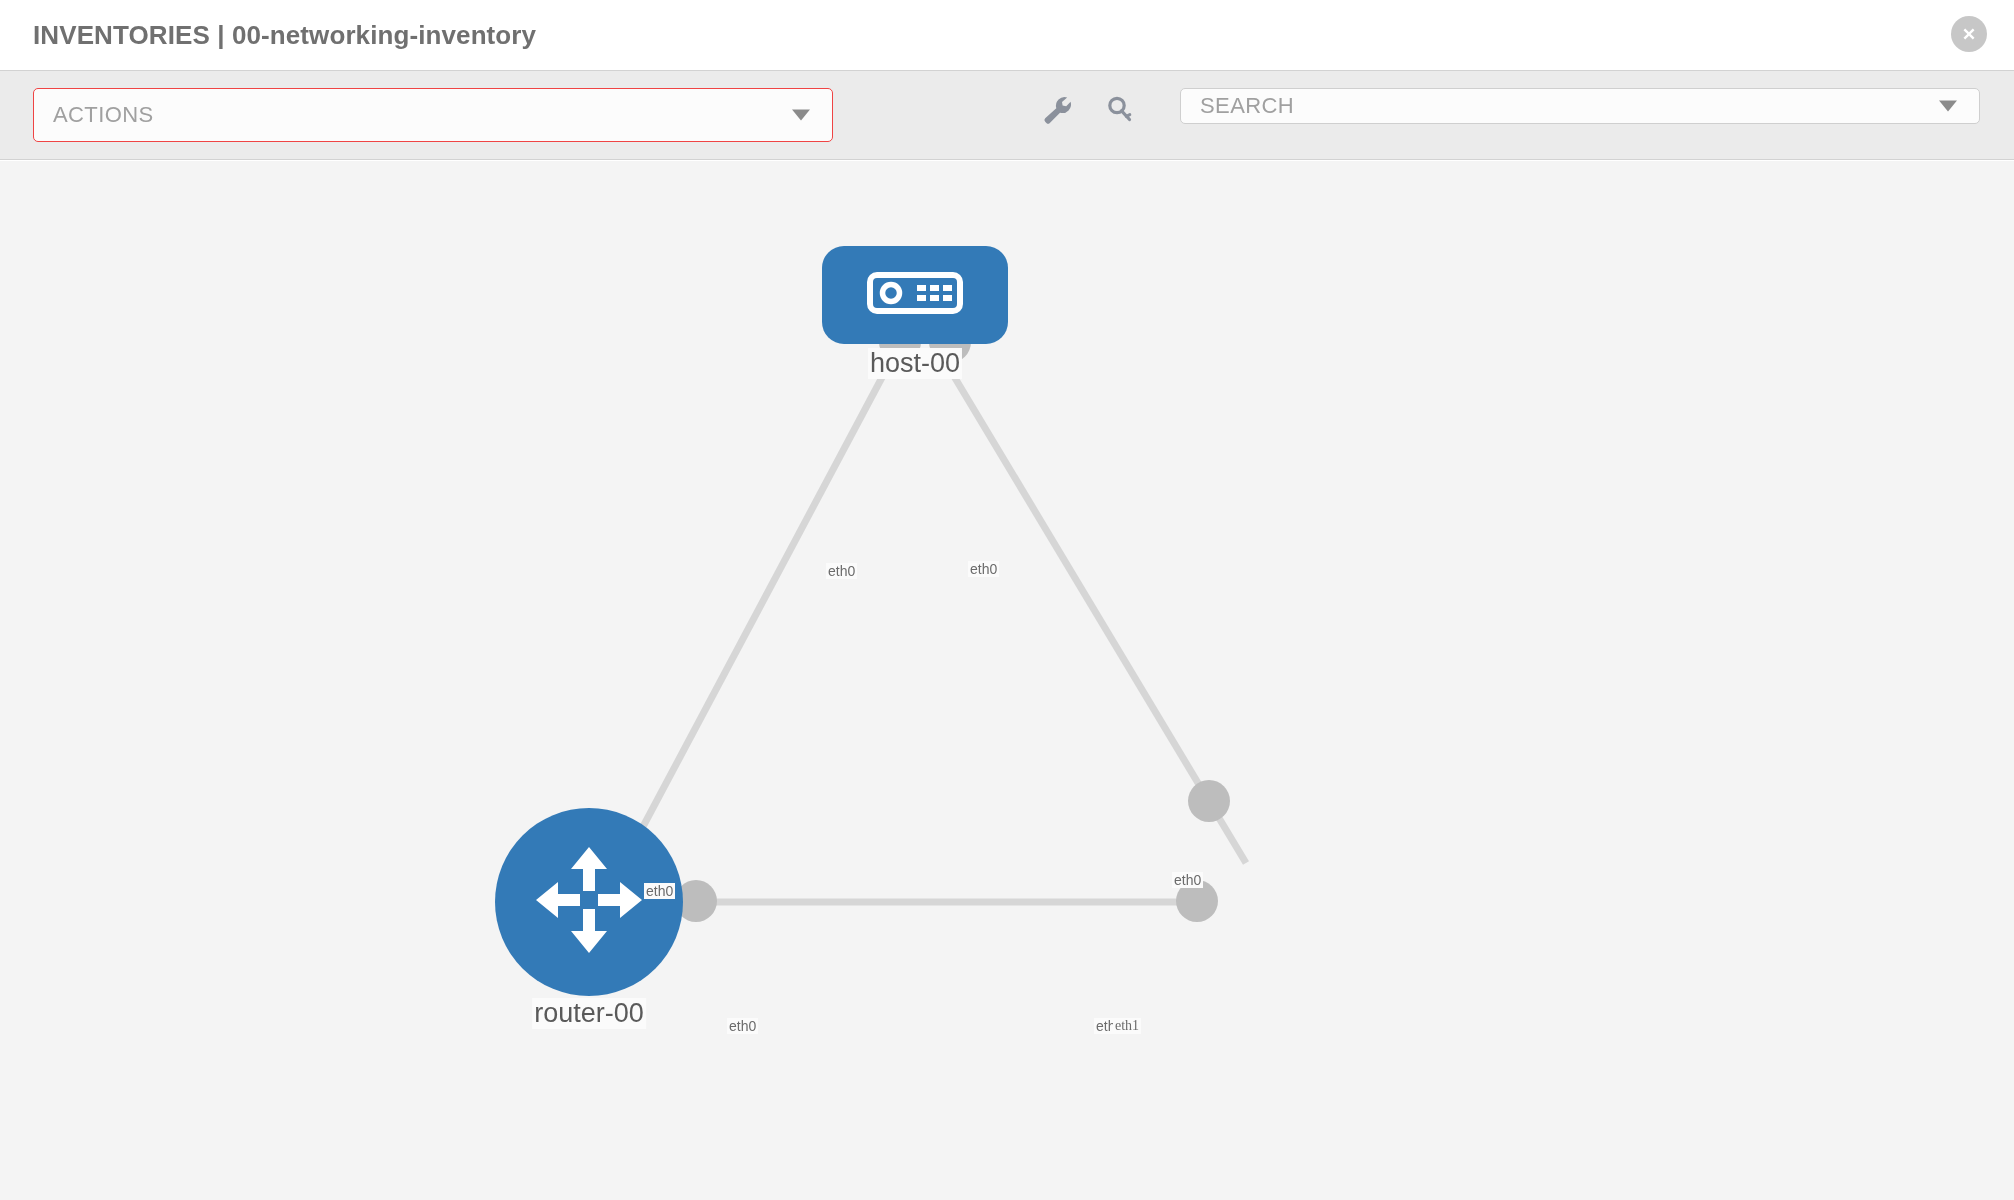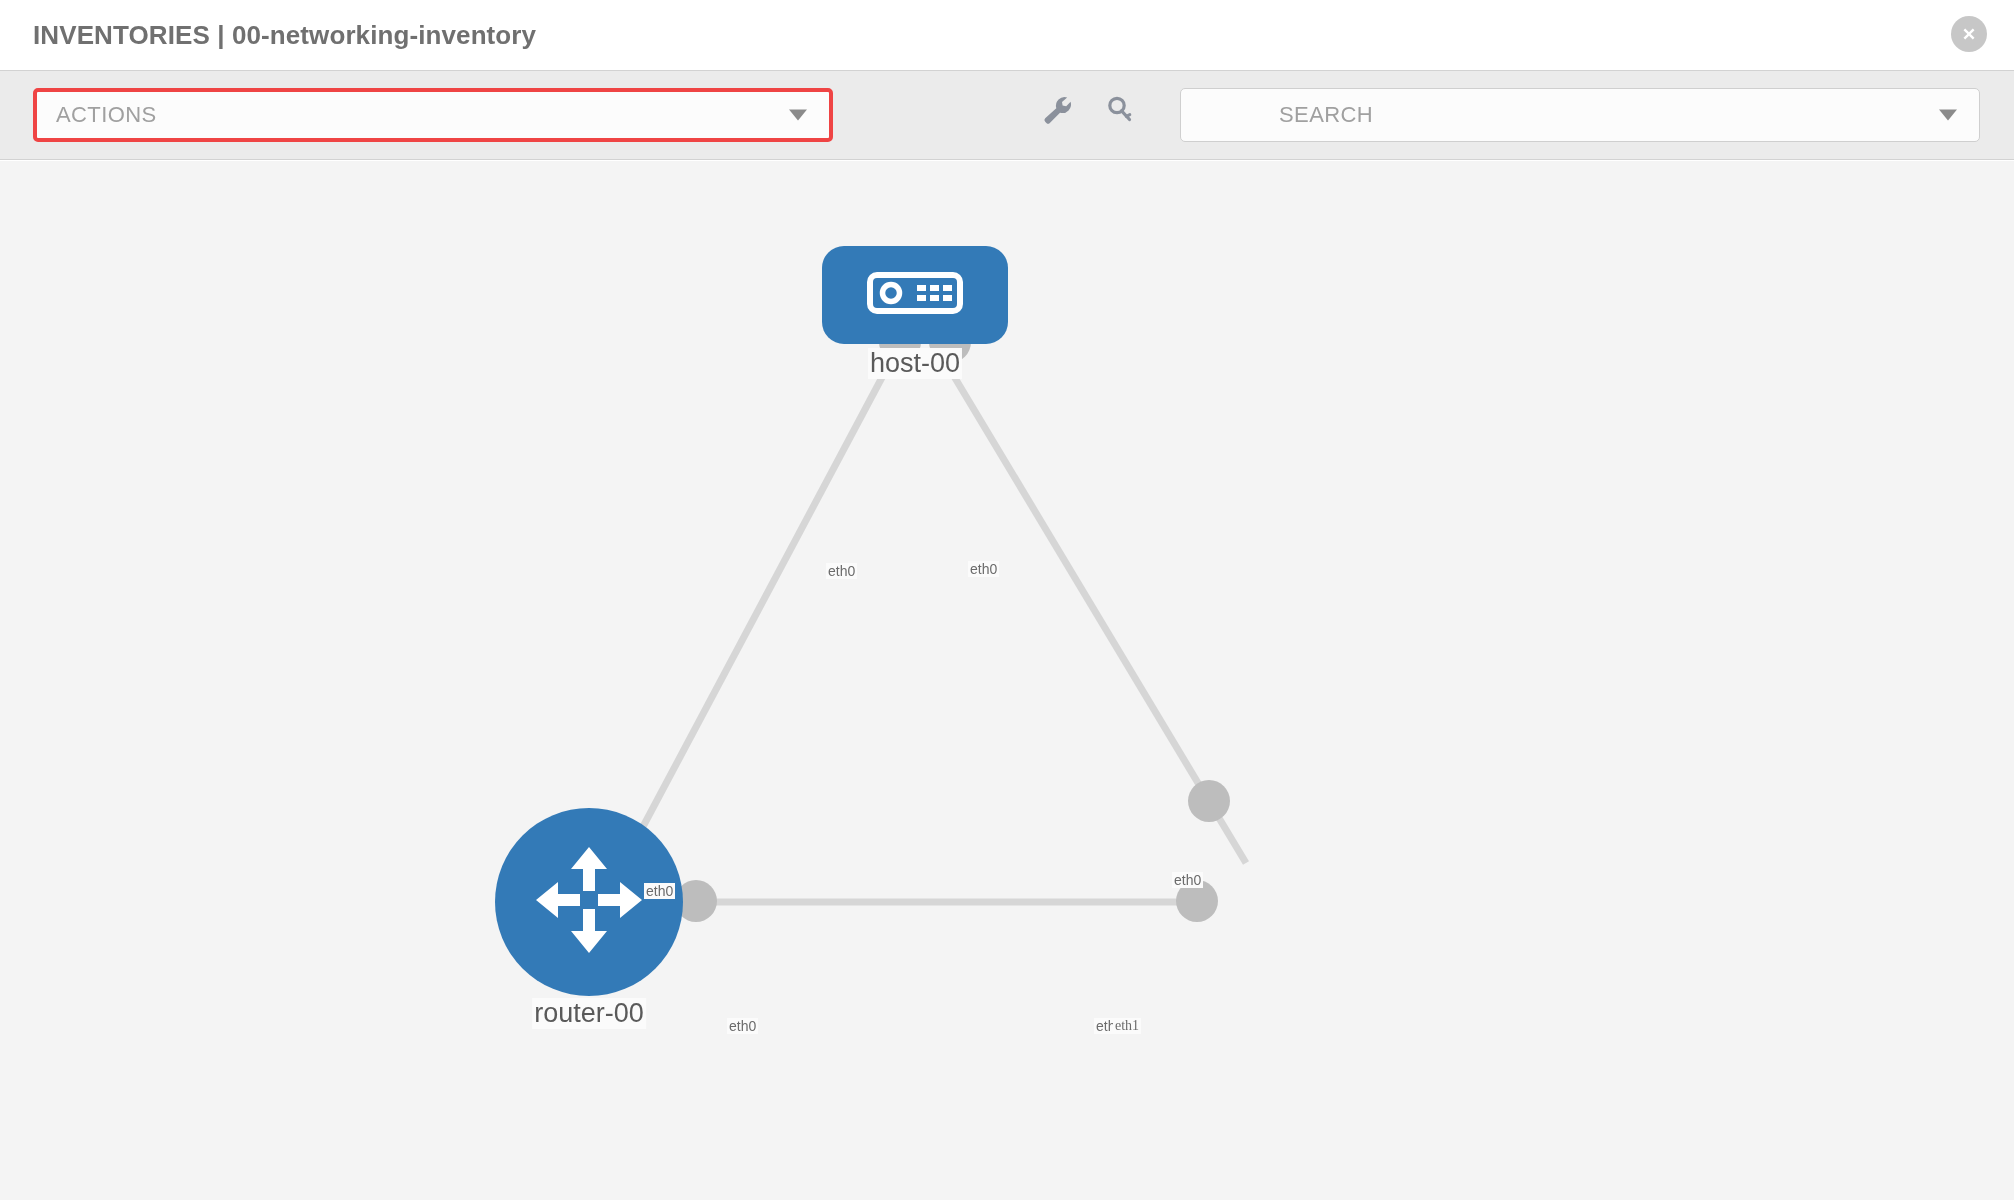--- a/index.html
+++ b/index.html
@@ -41,21 +41,21 @@
     position: absolute; left: 0; top: 70px;
     width: 2014px; height: 90px;
     background: #ebebeb;
     border-top: 1px solid #d2d2d2;
     border-bottom: 1px solid #d2d2d2;
   }
   .actions-select {
     position: absolute; left: 33px; top: 17px;
     width: 800px; height: 54px;
     background: #fcfcfc;
-    border: 4px solid #ef4444;
+    border: 1px solid #ef4444;
     border-radius: 5px;
     display: flex; align-items: center;
     cursor: pointer;
   }
   .actions-label {
     margin-left: 19px;
     font-size: 22px;
     color: #a0a0a0;
     letter-spacing: .4px;
   }
@@ -67,25 +67,25 @@
     border-right: 9px solid transparent;
     border-top: 11px solid #8b8b8b;
   }
   .tool-icons {
     position: absolute; left: 1040px; top: 22px;
     display: flex; align-items: center; gap: 28px;
   }
   .tool-icon { cursor: pointer; display: block; }
   .search-box {
     position: absolute; left: 1180px; top: 17px;
-    width: 800px; height: 54px;
+    width: 800px; height: 36px;
     background: #fcfcfc;
     border: 1px solid #cfcfcf;
     border-radius: 5px;
-    display: flex; align-items: center; justify-content: flex-end;
+    display: flex; align-items: center;
   }
   .search-input {
     border: none; outline: none; background: transparent;
     margin-left: 19px;
     font-family: "Liberation Sans", sans-serif;
     font-size: 22px;
     color: #555;
     width: 700px;
   }
   .search-input::placeholder { color: #a0a0a0; letter-spacing: .4px; }

